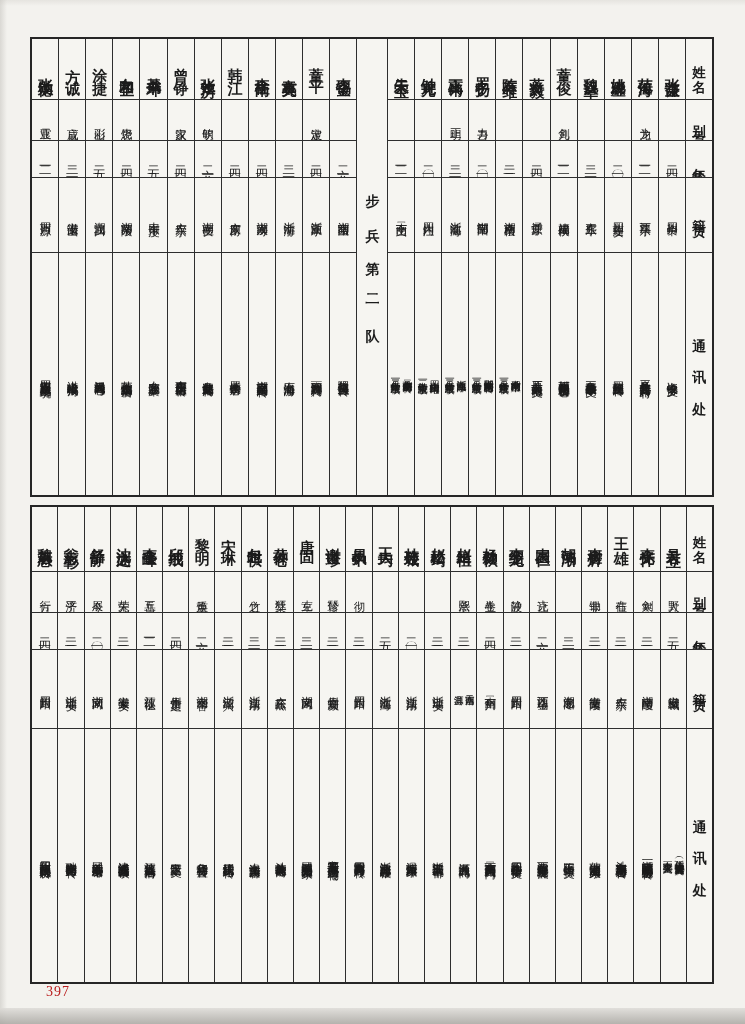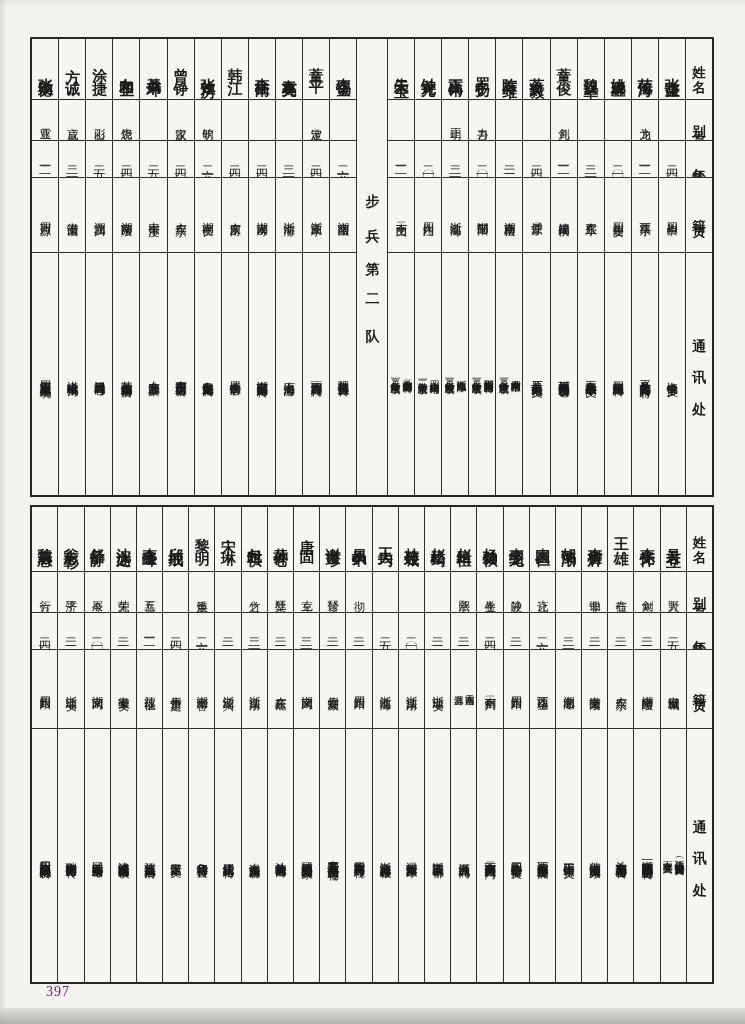--- a/index.html
+++ b/index.html
@@ -52,21 +52,21 @@
   .hcell .v{font-weight:700;font-size:13.5px;}
   .h0 .v{letter-spacing:1.1em;}
   .h1 .v{letter-spacing:0.55em;}
   .h2 .v{letter-spacing:0.12em;}
   .h3 .v{letter-spacing:0.5em;}
   .h4 .v{letter-spacing:2.3em;font-size:14px;}
 
   .unit-cell .v{font-size:14px;font-weight:700;letter-spacing:2.4em;}
 
   .page-number{position:absolute;left:46px;top:984px;font-size:14px;
-    letter-spacing:1px;color:#701a75;}
+    letter-spacing:1px;color:#b91c1c;}
 </style>
 </head>
 <body>
 
 <div class="scan-edge-top"></div>
 <div class="scan-edge-left"></div>
 
 <div class="rtable" data-table="top">
     <div class="col header-col">
       <div class="cell hcell h0 r-name">

